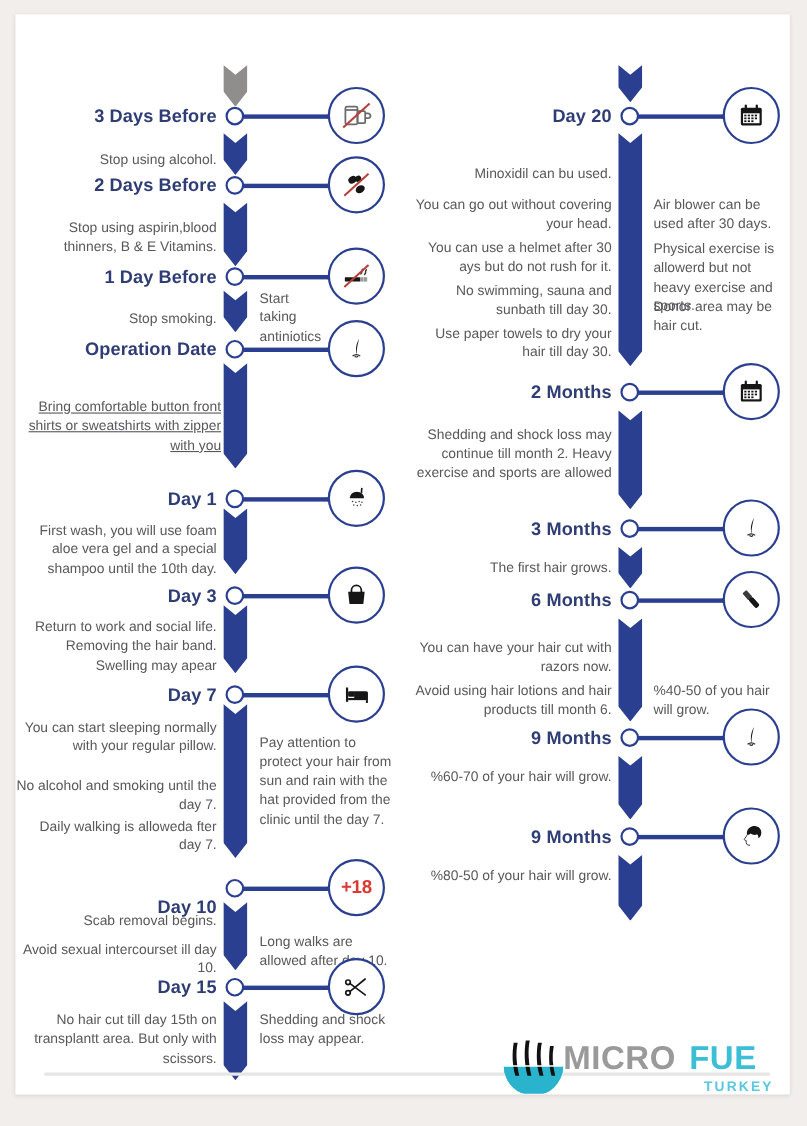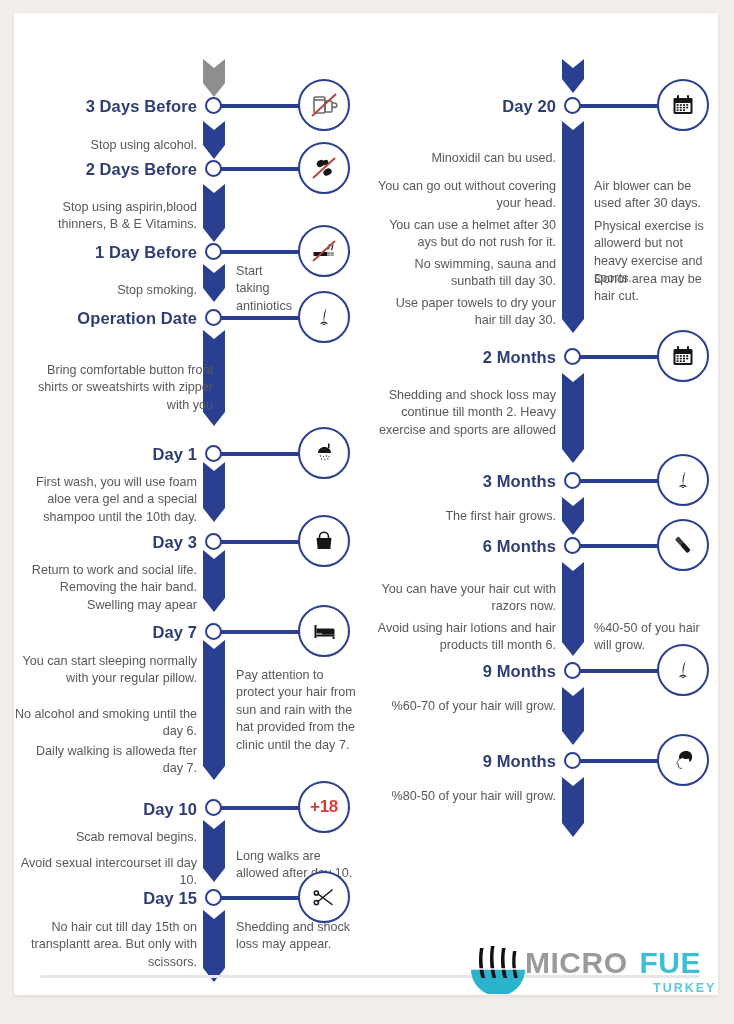--- a/index.html
+++ b/index.html
@@ -62,21 +62,21 @@
   .note.l{text-align:left;}
   .plus18{
     color:#d93a33;font-weight:bold;font-size:17px;letter-spacing:-.3px;
   }
 
   
   .divider{
     position:absolute;left:26px;top:962px;width:660px;height:3px;
     background:#e6e6e6;border-radius:2px;
   }
-  .logo{position:absolute;left:453px;top:925px;width:250px;height:66px;}
+  .logo{position:absolute;left:440px;top:925px;width:250px;height:66px;}
   .logo-mark{position:absolute;left:0;top:4px;width:62px;height:52px;}
   .logo-text{
     position:absolute;left:58px;top:10px;
     font-size:30px;font-weight:bold;letter-spacing:.5px;line-height:1;
     white-space:nowrap;
   }
   .lg-micro{color:#9a9a9a;}
   .lg-fue{color:#3bbfd6;}
   .lg-turkey{
     position:absolute;left:186px;top:43px;
@@ -153,21 +153,21 @@
     <div class="mile-label" style="left:0;top:267px;width:183px;">Operation Date</div>
     <div class="node" style="left:191px;top:267px;"></div>
     <div class="connector" style="left:206px;top:273.5px;width:83px;"></div>
     <div class="icon-circle" style="left:284px;top:249px;">
       <svg width="30" height="30" viewBox="0 0 30 30">
         <path d="M17.5 6c-1.3 5-2.6 10-2.2 14.5-1.4-4.2-0.6-10 2.2-14.5z" fill="#161616"></path>
         <path d="M11.5 21.6c2.2-1.6 4.8-1.6 7 0" fill="none" stroke="#2b2b2b" stroke-width="1.1"></path>
         <path d="M13.6 21.4c0 1.6 2.8 1.6 2.8 0" fill="none" stroke="#2b2b2b" stroke-width="1"></path>
       </svg>
     </div>
-    <div class="note r" style="left:16px;top:320px;width:183px;">Bring comfortable button front shirts or sweatshirts with zipper with you</div>
+    <div class="note r" style="left:4px;top:320px;width:183px;text-decoration:underline;">Bring comfortable button front shirts or sweatshirts with zipper with you</div>
 
     <div class="mile-label" style="left:0;top:403px;width:183px;">Day 1</div>
     <div class="node" style="left:191px;top:403px;"></div>
     <div class="connector" style="left:206px;top:409.5px;width:83px;"></div>
     <div class="icon-circle" style="left:284px;top:385px;">
       <svg width="30" height="30" viewBox="0 0 30 30">
         <path d="M20 5.5c-0.4 2.2-0.4 3.6-0.2 4.6" fill="none" stroke="#161616" stroke-width="1.5"></path>
         <path d="M9 15c0-3.5 3-6 6.5-6S22 11.5 22 15z" fill="#161616"></path>
         <g fill="#3a3a3a">
           <circle cx="11.5" cy="18" r="0.7"></circle>
@@ -199,25 +199,25 @@
     <div class="icon-circle" style="left:284px;top:563px;">
       <svg width="30" height="30" viewBox="0 0 30 30">
         <rect x="5.5" y="9" width="2" height="13" fill="#161616"></rect>
         <rect x="7.5" y="12.5" width="6" height="5" rx="1" fill="#161616"></rect>
         <path d="M13 12.5h11a1.5 1.5 0 0 1 1.5 1.5v4.5H13z" fill="#161616"></path>
         <rect x="7.5" y="18.5" width="18" height="2" fill="#161616"></rect>
         <rect x="23.6" y="20.5" width="1.9" height="2.5" fill="#161616"></rect>
       </svg>
     </div>
     <div class="note r" style="left:0;top:611px;width:183px;">You can start sleeping normally with your regular pillow.</div>
-    <div class="note r" style="left:0;top:664px;width:183px;">No alcohol and smoking until the day 6.</div>
+    <div class="note r" style="left:0;top:664px;width:183px;">No alcohol and smoking until the day 7.</div>
     <div class="note r" style="left:0;top:701px;width:183px;">Daily walking is alloweda fter day 7.</div>
     <div class="note l" style="left:222px;top:625px;width:124px;">Pay attention to protect your hair from sun and rain with the hat provided from the clinic until the day 7.</div>
 
-    <div class="mile-label" style="left:0;top:758px;width:183px;">Day 10</div>
+    <div class="mile-label" style="left:0;top:774px;width:183px;">Day 10</div>
     <div class="node" style="left:191px;top:757px;"></div>
     <div class="connector" style="left:206px;top:763.5px;width:83px;"></div>
     <div class="icon-circle" style="left:284px;top:739px;">
       <span class="plus18">+18</span>
     </div>
     <div class="note r" style="left:0;top:787px;width:183px;">Scab removal begins.</div>
     <div class="note r" style="left:0;top:813px;width:183px;">Avoid sexual intercourset ill day 10.</div>
     <div class="note l" style="left:222px;top:806px;width:124px;">Long walks are allowed after day 10.</div>
 
     <div class="mile-label" style="left:0;top:847px;width:183px;">Day 15</div>

